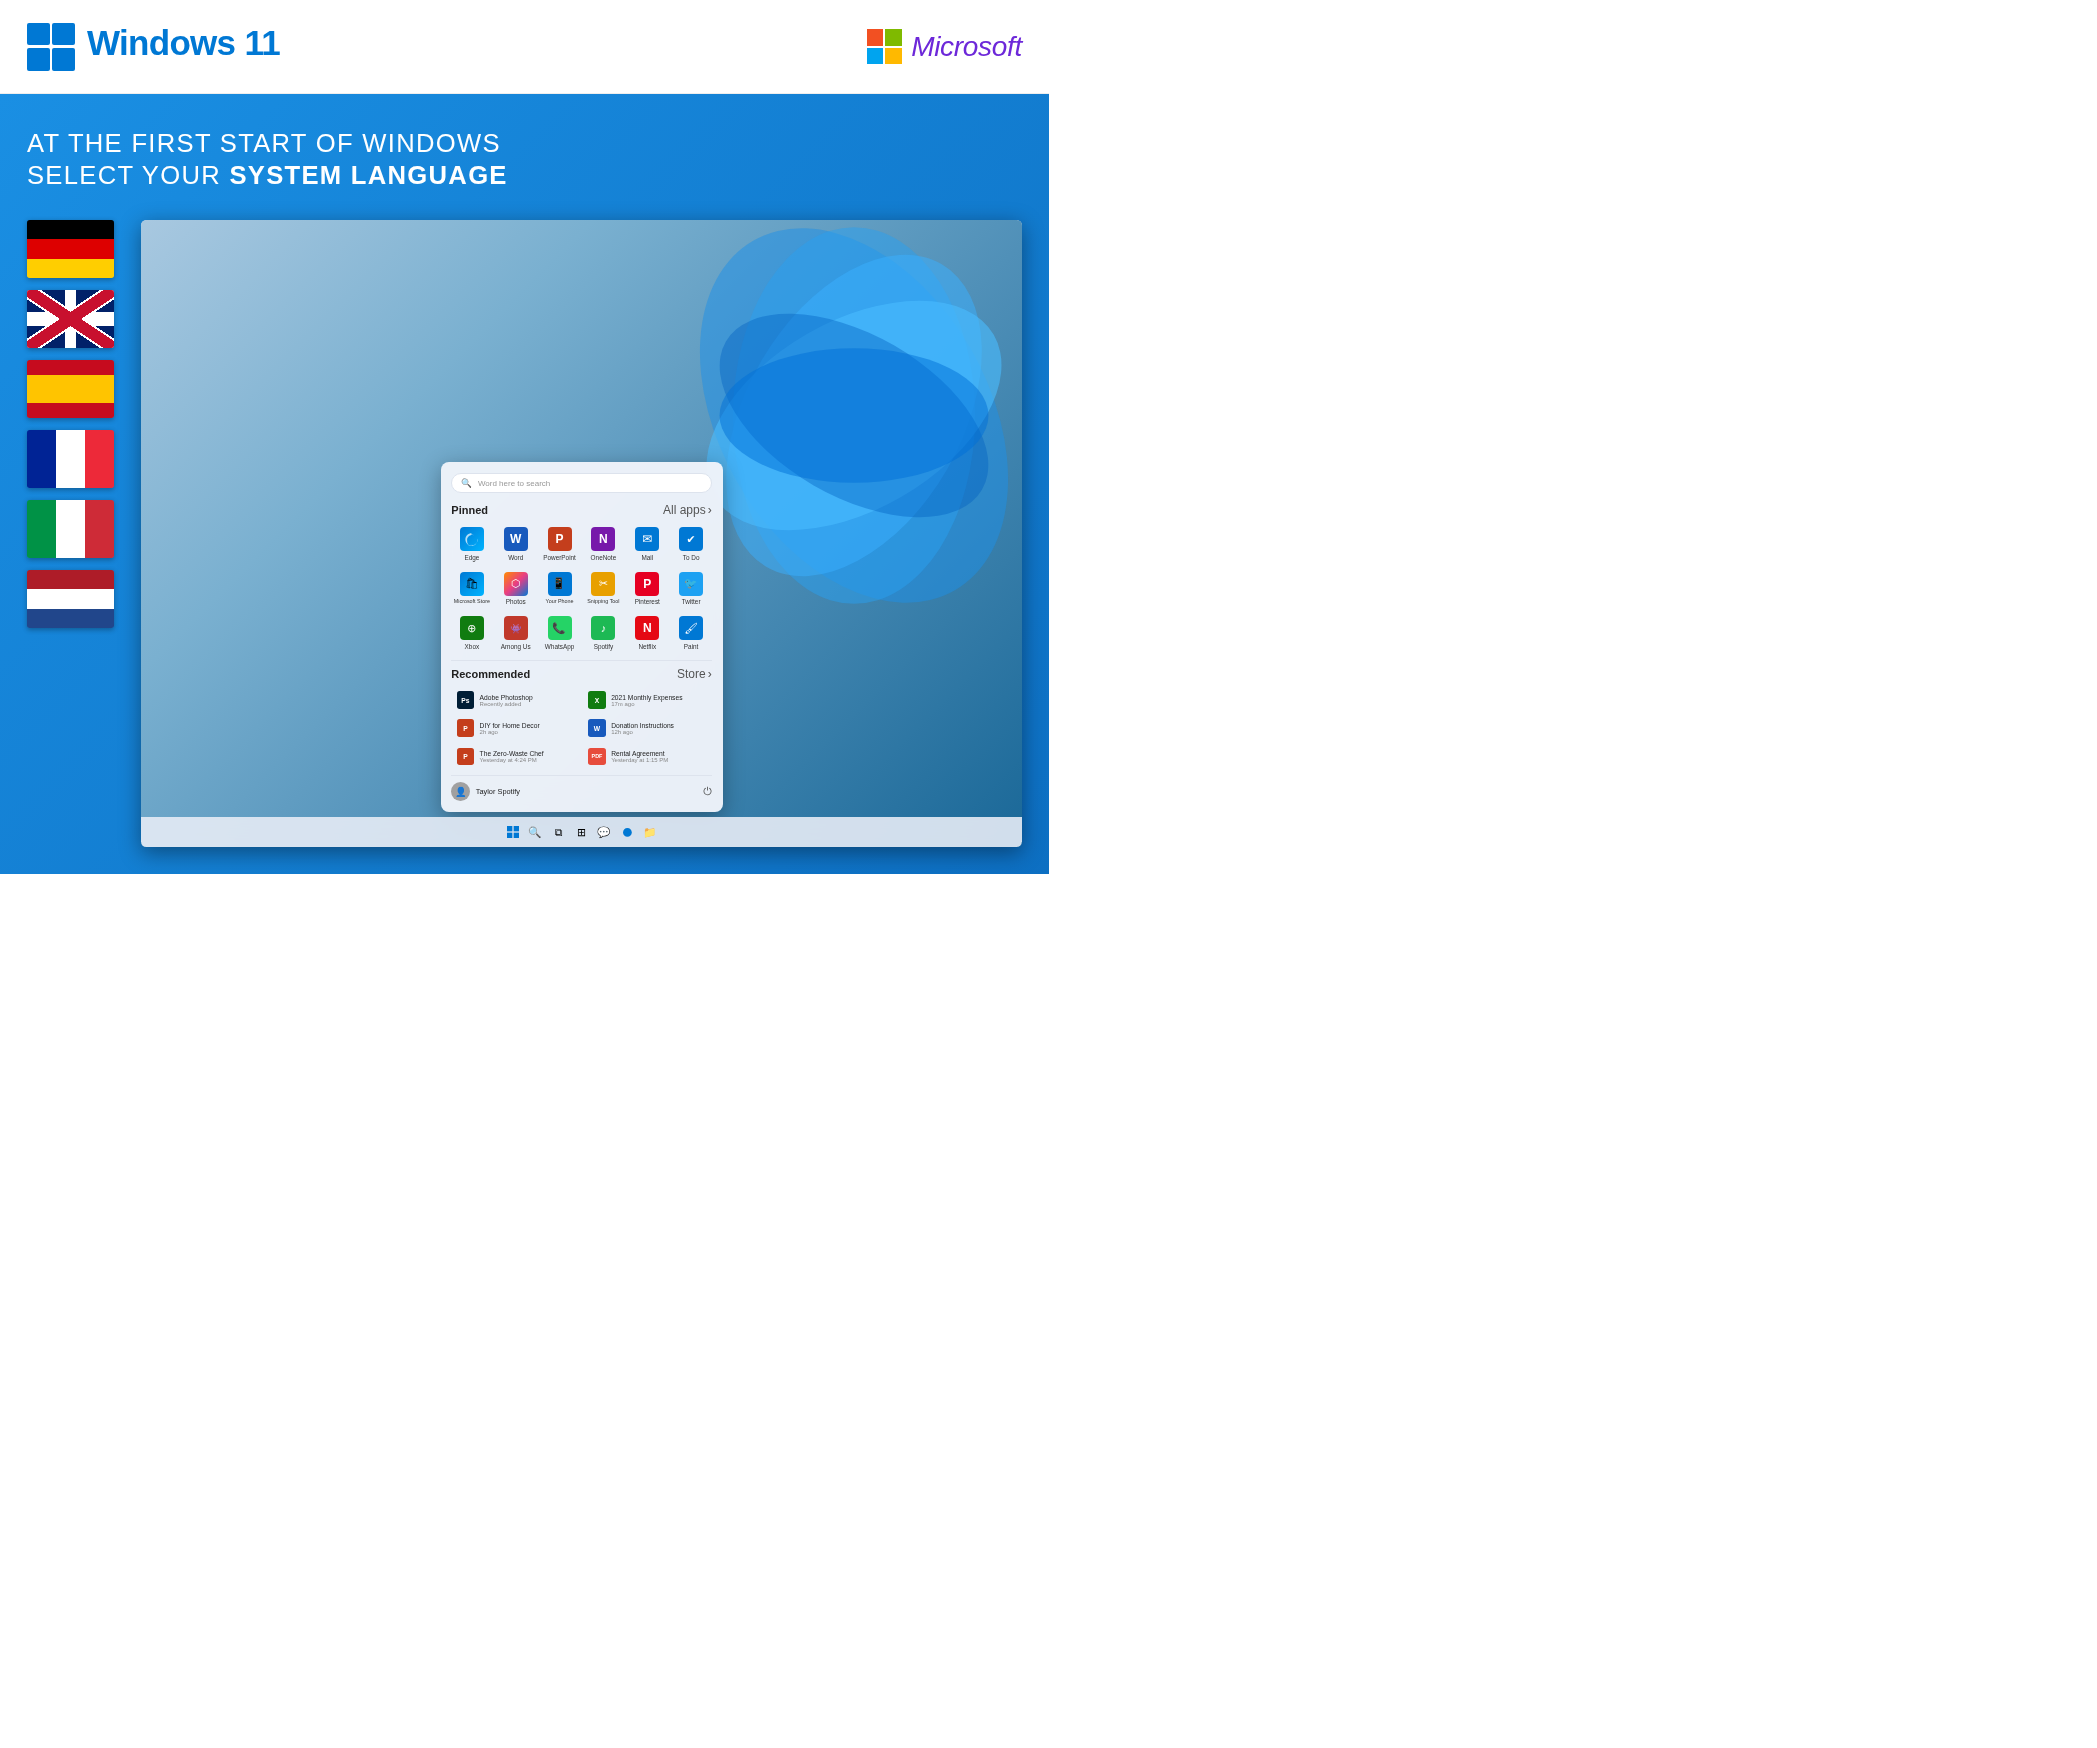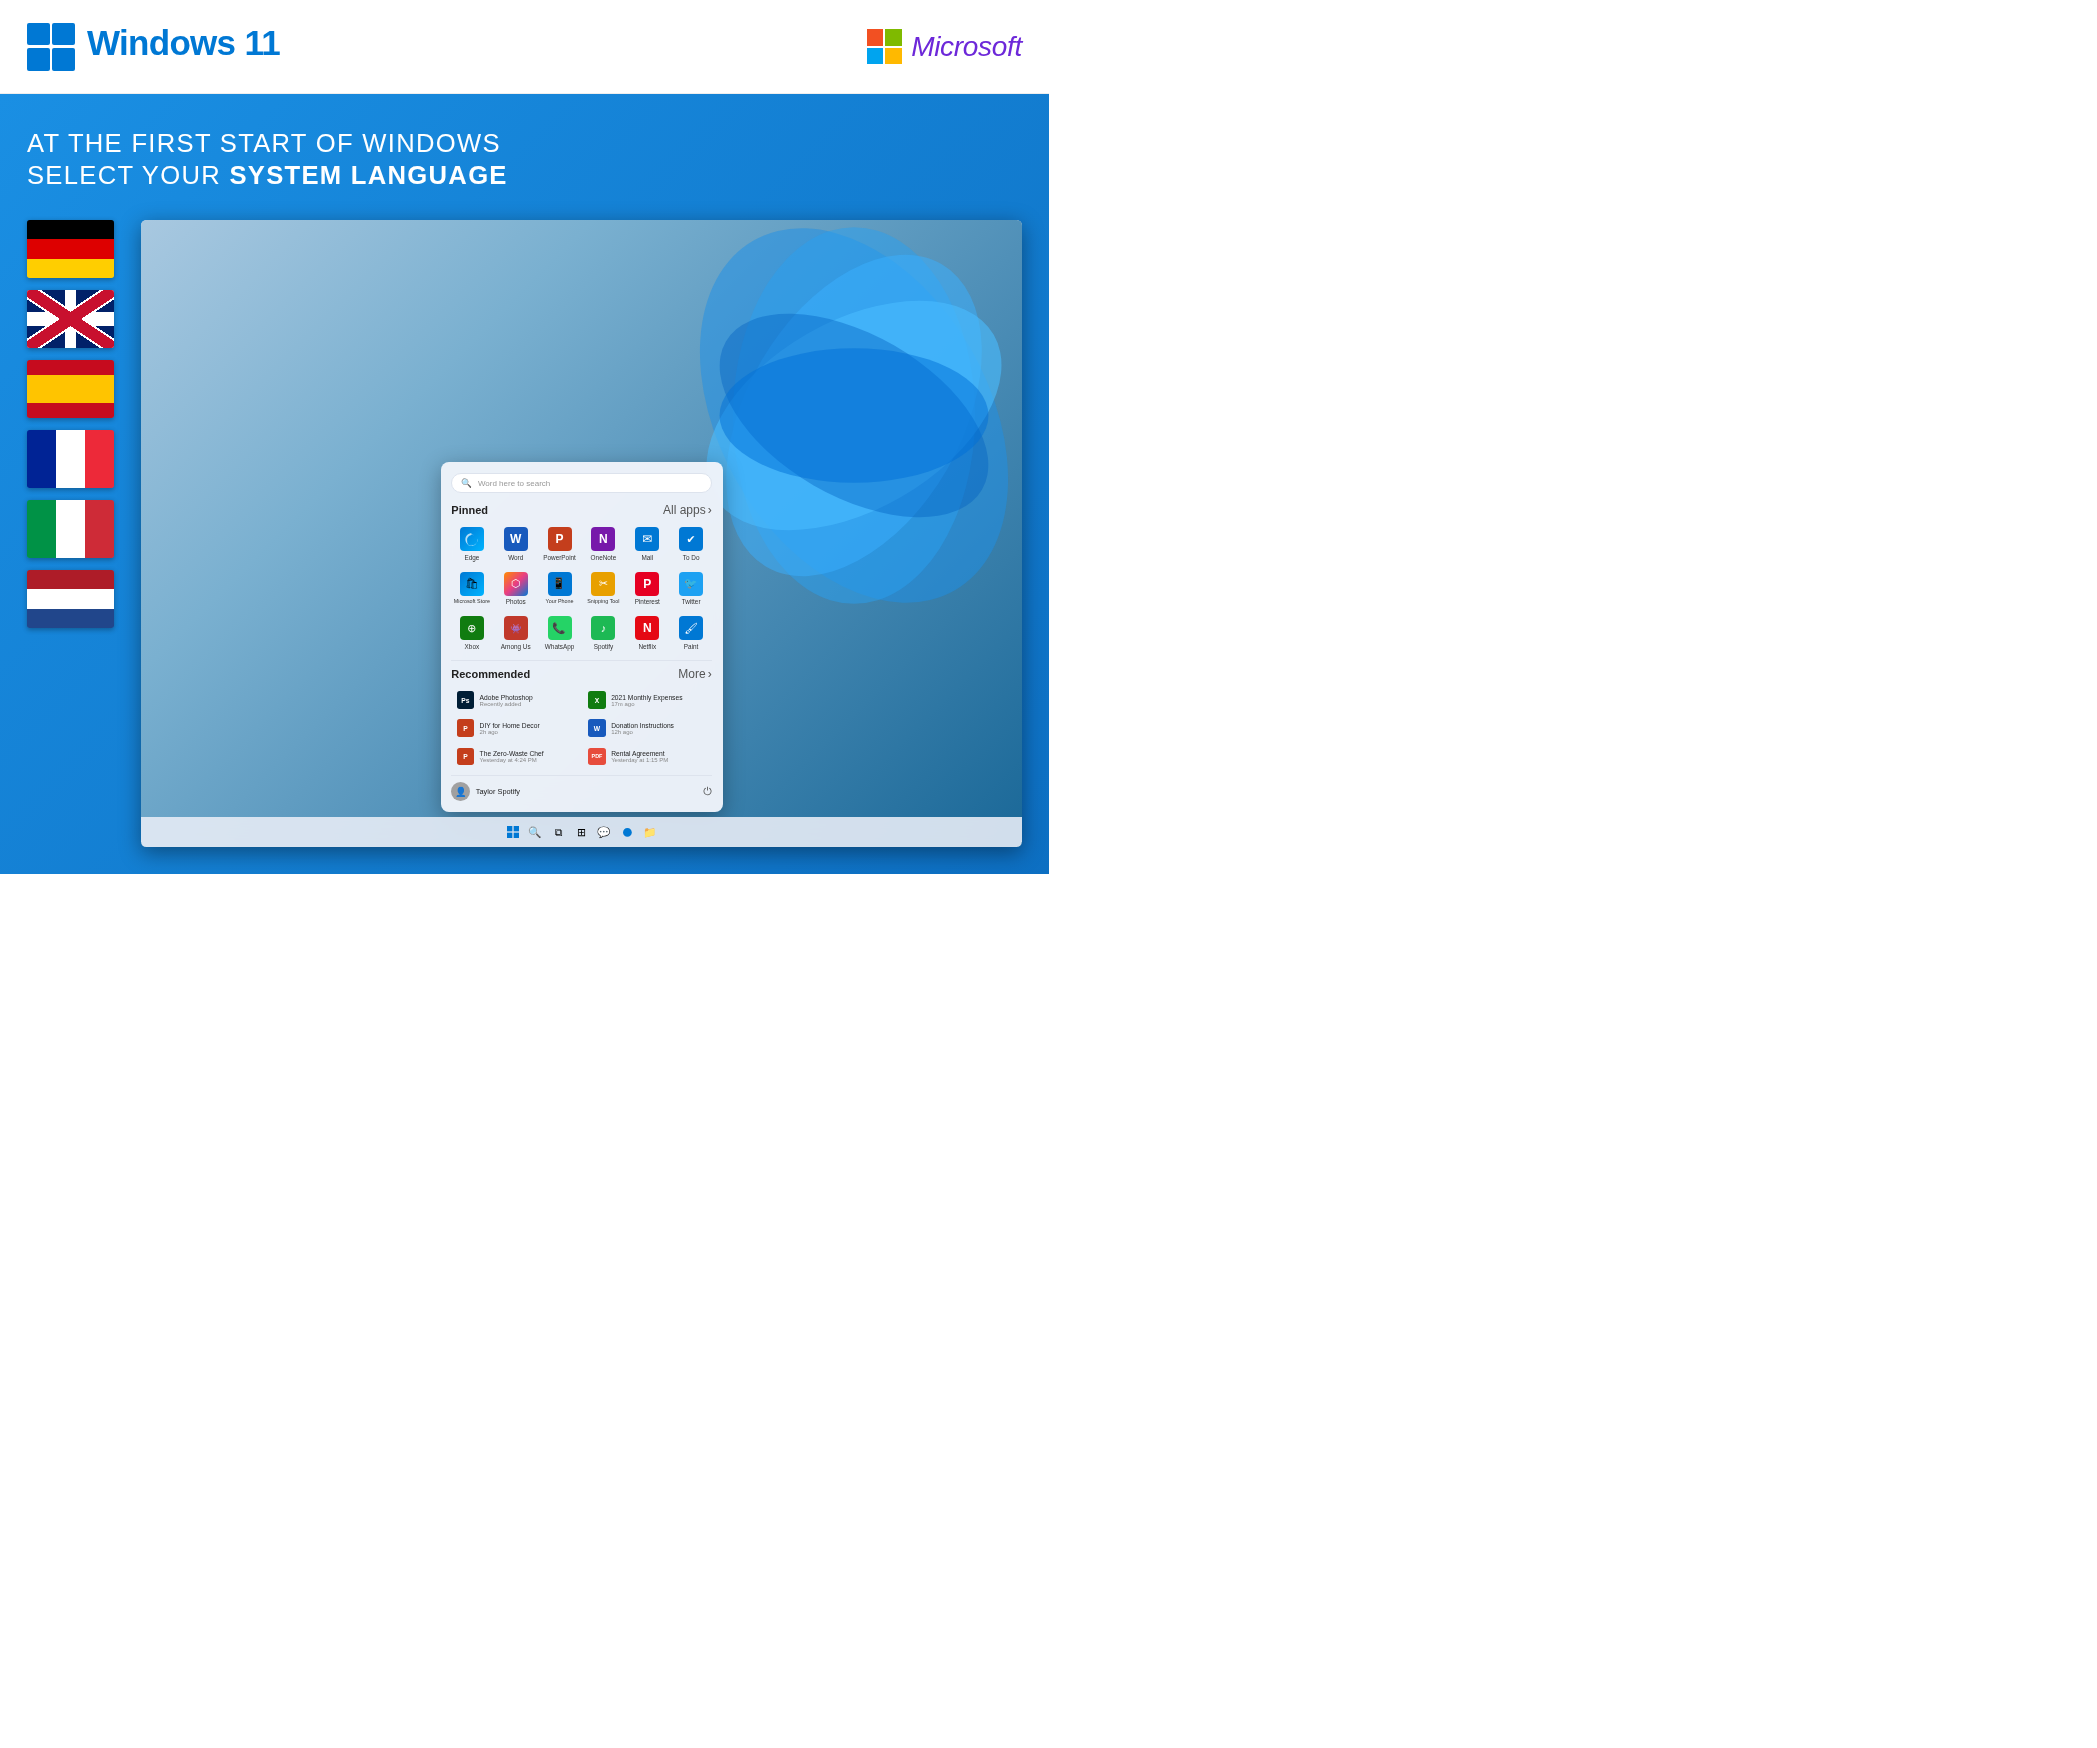--- a/index.html
+++ b/index.html
@@ -624,21 +624,21 @@
               </div>
               <span class="app-label">Paint</span>
             </div>
           </div>
 
           <div class="divider"></div>
 
           <div class="section-header">
             <span class="section-title">Recommended</span>
             <span class="all-apps-btn">
-              <span>More</span> ›
+              <span>Store</span> ›
             </span>
           </div>
 
           <div class="rec-items">
 
             <div class="rec-item">
               <div class="rec-icon" style="background:#001e36;">
                 <span style="color:white;font-size:6.7px;font-weight:bold;">Ps</span>
               </div>
               <div class="rec-text">

